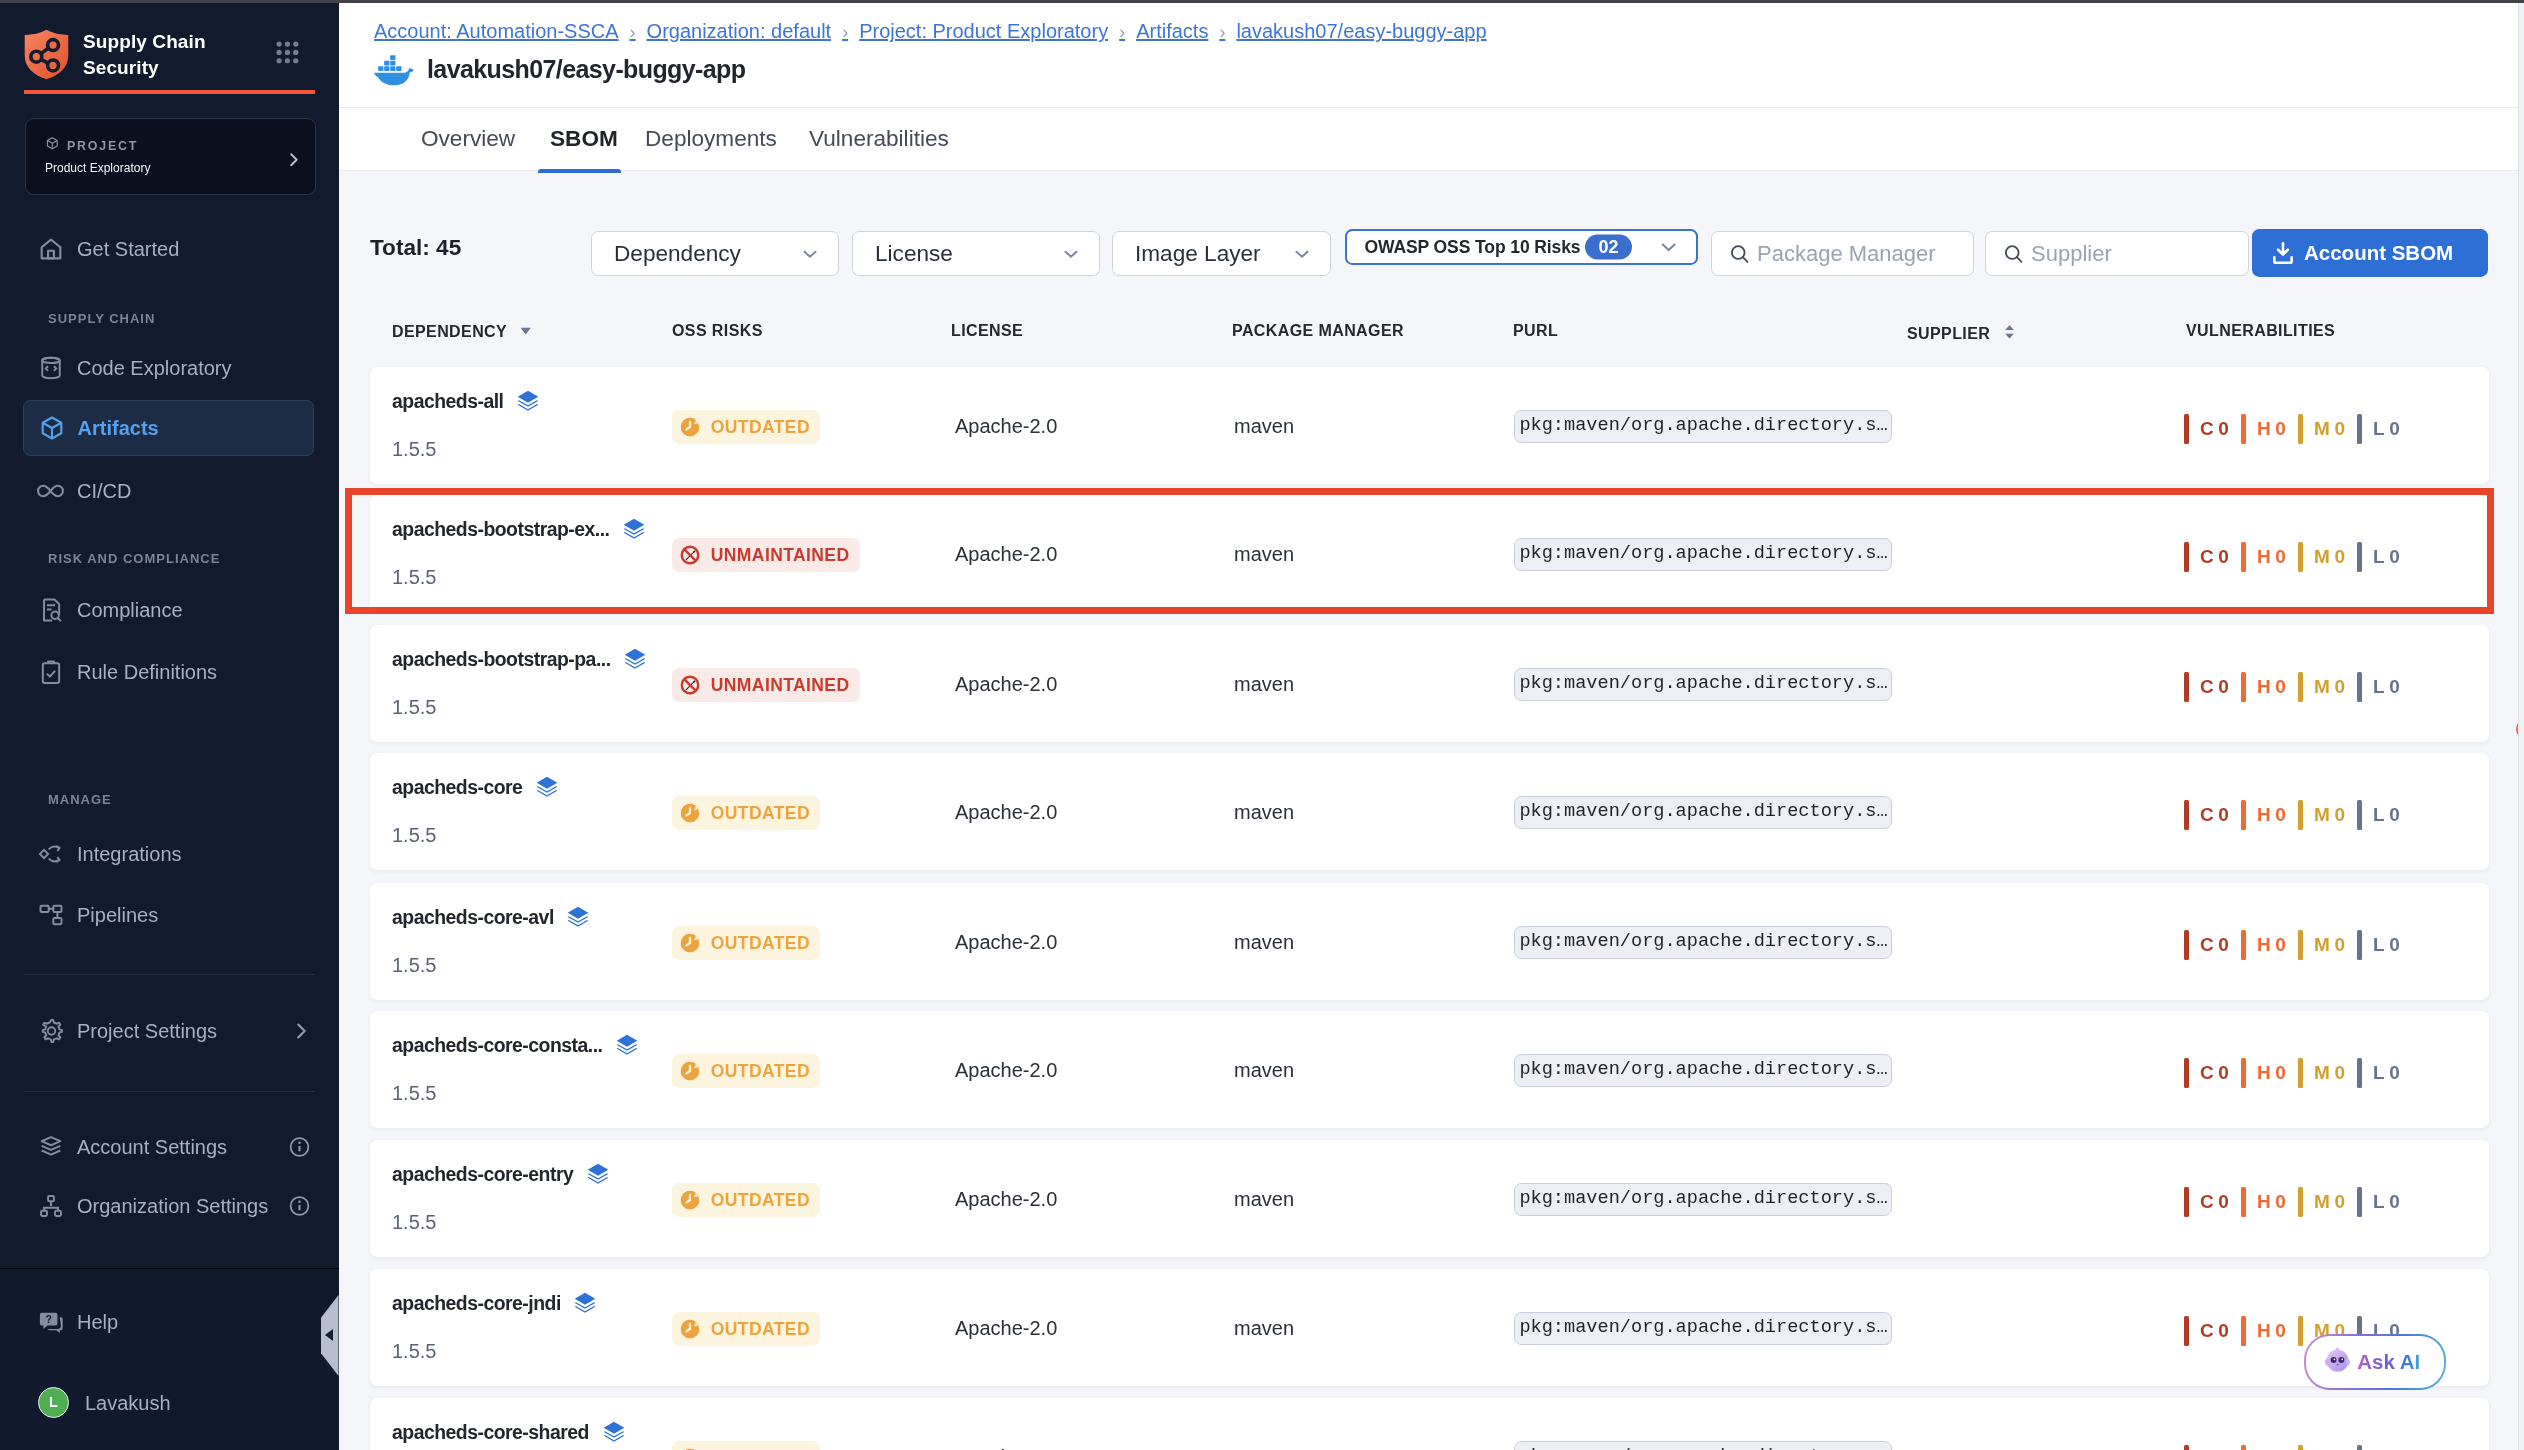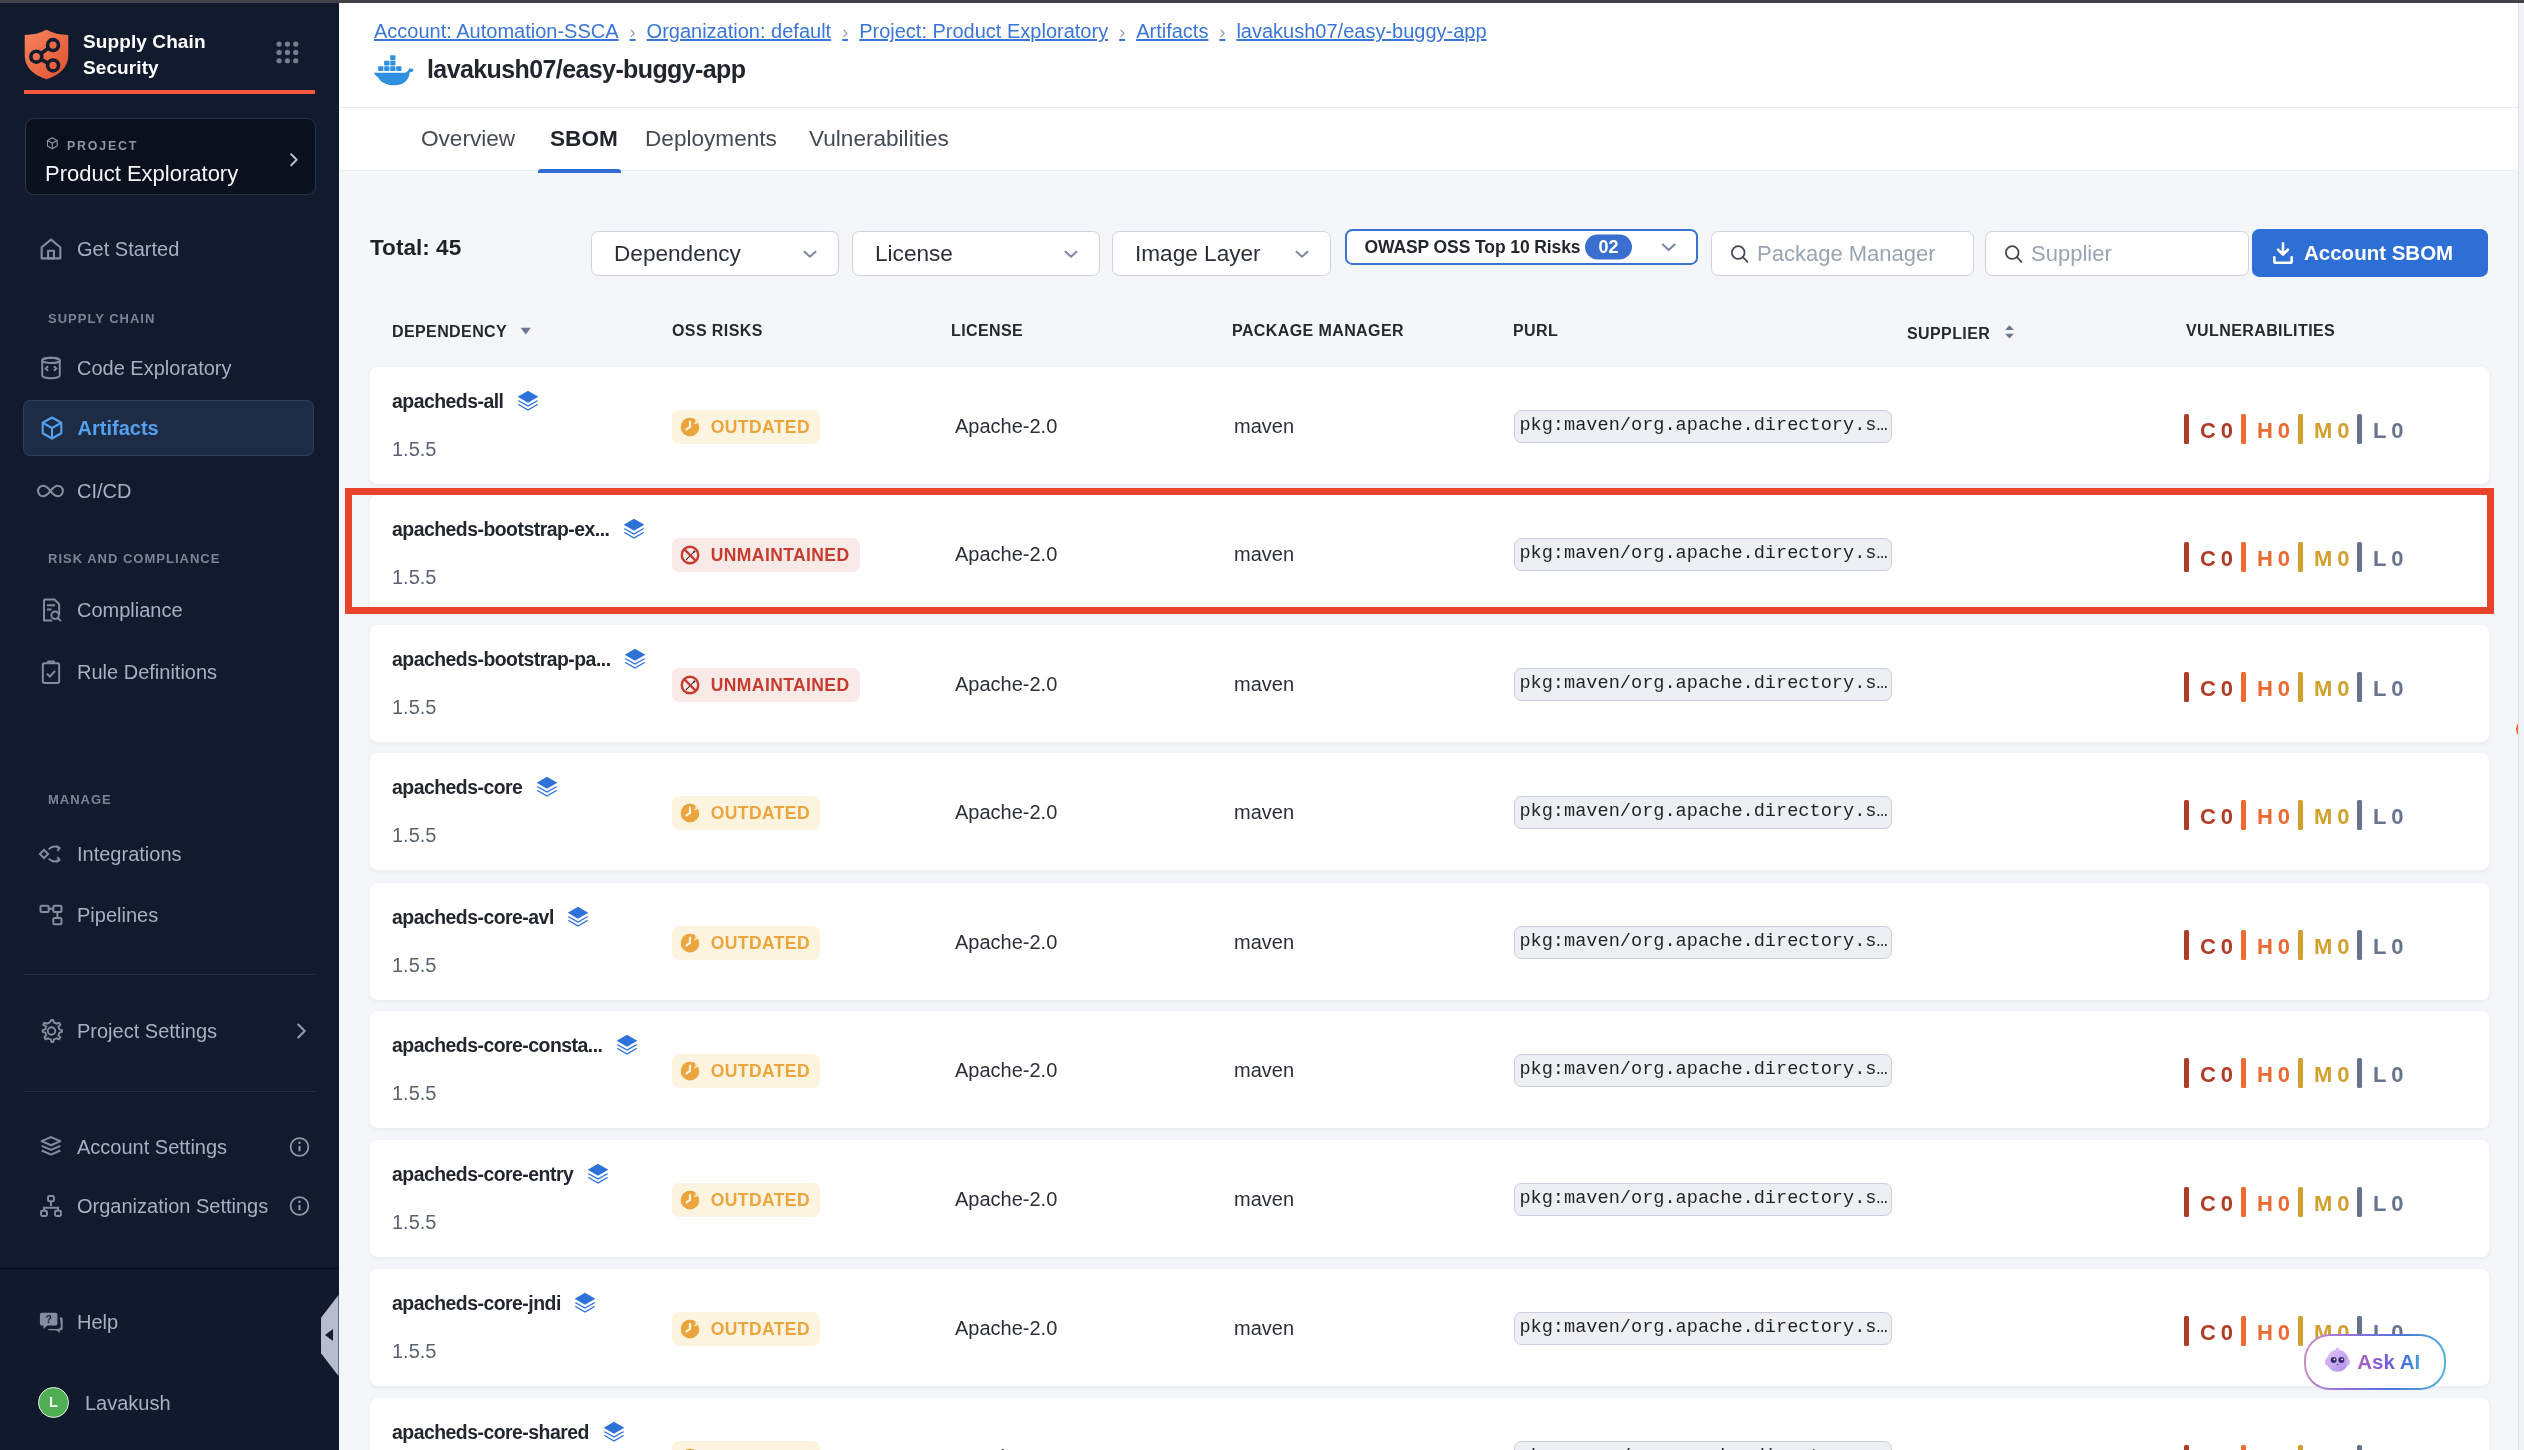--- a/index.html
+++ b/index.html
@@ -7,21 +7,21 @@
 #strip { position:absolute; left:0; top:0; width:2525px; height:2.9px; background:#424349; z-index:50; }
 
 
 #side { position:absolute; left:0; top:0; width:339px; height:1451px; background:#111b2d; z-index:5; }
 #side .logo { position:absolute; left:24px; top:29px; width:45px; height:51px; }
 #side .ttl { position:absolute; left:83px; top:29px; color:#fff; font-size:19px; font-weight:bold; line-height:26px; letter-spacing:0.1px; }
 #dots { position:absolute; left:274px; top:39px; }
 #oline { position:absolute; left:24px; top:90px; width:291px; height:4.4px; background:#f4573a; }
 #projbox { position:absolute; left:25px; top:118px; width:291px; height:77px; background:#0a101d; border:1.5px solid #2b3446; border-radius:8.8px; }
 #projbox .plabel { position:absolute; left:41px; top:20px; color:#8b96a8; font-size:12.4px; font-weight:bold; letter-spacing:1.8px; }
-#projbox .pname { position:absolute; left:19px; top:42px; color:#f4f6f9; font-size:22px; }
+#projbox .pname { position:absolute; left:19px; top:42px; color:#f4f6f9; font-size:12px; }
 #projbox .chev { position:absolute; right:13px; top:32px; }
 #projbox .pcube { position:absolute; left:19px; top:17px; }
 
 .navitem { position:absolute; left:0; width:339px; height:61px; }
 .navitem .nicon { position:absolute; left:37px; top:50%; transform:translateY(-50%); }
 .navitem .nlabel { position:absolute; left:77px; top:50%; transform:translateY(-50%); color:#a5b0c0; font-size:20px; white-space:nowrap; }
 .navitem .right { position:absolute; right:27px; top:50%; transform:translateY(-50%); }
 .nsec { position:absolute; left:48px; color:#7b8597; font-size:13px; font-weight:bold; letter-spacing:1px; white-space:nowrap; }
 #active { left:22.6px; top:400px; width:291px; height:56px; background:#1d2b44; border:0.7px solid #324059; border-radius:7.3px; }
 #active .nlabel { color:#55a0ef; font-weight:bold; left:54px; }
@@ -69,21 +69,21 @@
 .row .ver { position:absolute; left:22px; top:71px; font-size:20px; color:#5a6474; }
 .badge { position:absolute; left:302px; top:43px; height:34px; border-radius:7.3px; display:flex; align-items:center; gap:9.5px; padding:0 10.2px 0 7.3px; }
 .badge span { font-size:17.5px; font-weight:bold; letter-spacing:0.4px; }
 .badge.out { background:#fdf4df; } .badge.out span { color:#eba43e; }
 .badge.unm { background:#f9e9e7; } .badge.unm span { color:#c63c2e; }
 .cell { position:absolute; top:48px; font-size:20px; color:#2a2f38; }
 .lic { left:585px; }
 .pm { left:864px; }
 .purl { position:absolute; left:1144px; top:43px; width:378px; height:33px; background:#edeff5; border:1.5px solid #c9cedd; border-radius:7.3px; font-family:"Liberation Mono", monospace; font-size:18.6px; color:#1e2328; line-height:30px; padding-left:4.4px; white-space:nowrap; overflow:hidden; }
 .vb { position:absolute; top:47px; width:5.1px; height:30px; border-radius:1.5px; }
-.vt { position:absolute; top:51px; font-size:22px; letter-spacing:1.5px; white-space:nowrap; }
+.vt { position:absolute; top:51px; font-size:19px; letter-spacing:1.5px; white-space:nowrap; }
 
 #redbox { position:absolute; left:345px; top:488px; width:2149px; height:126px; border:7.3px solid #e8432b; z-index:20; }
 #askai { position:absolute; left:2304px; top:1334px; width:142px; height:56px; border-radius:26px; background:linear-gradient(100deg,#cf8fc6,#8a6fdc 35%,#4b77d9 65%,#54b7d8); padding:2.2px; z-index:25; }
 #askai .inner { width:100%; height:100%; border-radius:24px; background:#fff; position:relative; }
 #askai .txt { position:absolute; left:51px; top:50%; transform:translateY(-50%); font-size:20.5px; font-weight:bold; background:linear-gradient(95deg,#b45ec1,#7a5bd8 45%,#3e7bd8 80%,#49a8d8); -webkit-background-clip:text; background-clip:text; color:transparent; }
 #orangedot { position:absolute; left:2516px; top:720px; width:17.5px; height:17.5px; border-radius:50%; background:#f4693c; z-index:30; }
 #gutter { position:absolute; left:2518px; top:2.9px; width:7.3px; height:1448px; background:#f1f2f6; border-left:1.5px solid #dfe1e6; z-index:40; }
 svg { display:block; }
 </style>
 </head>

